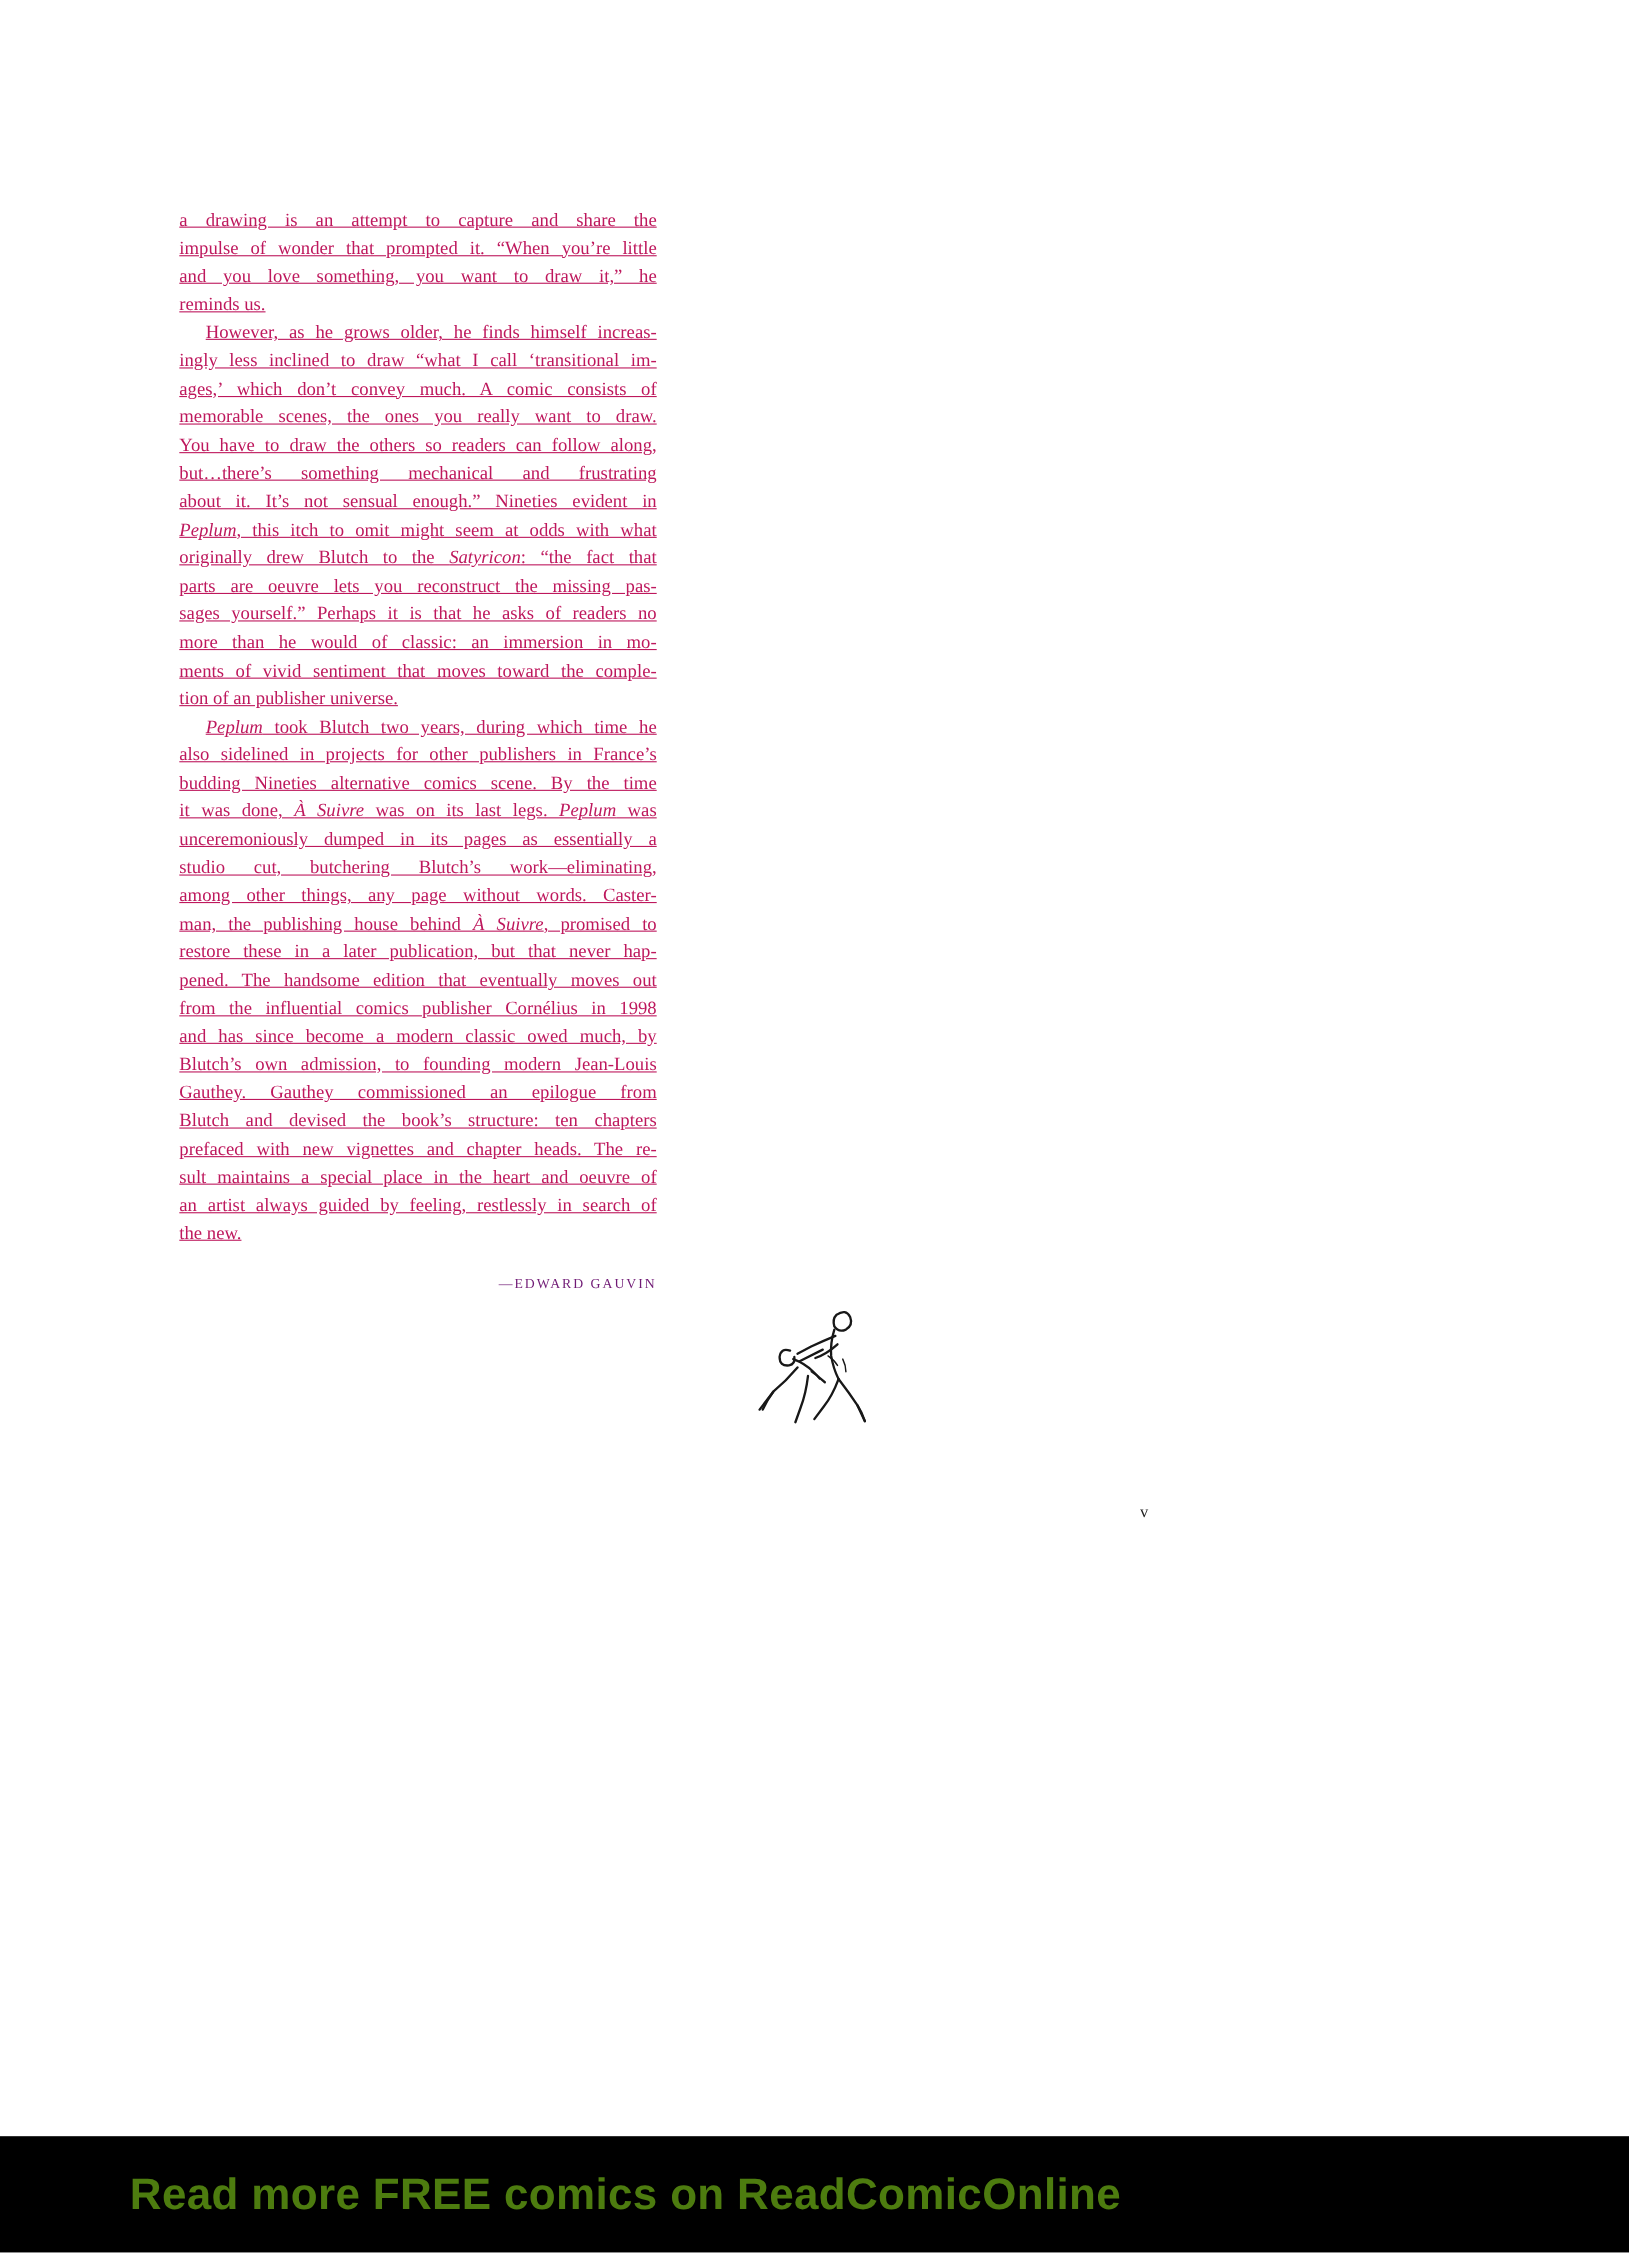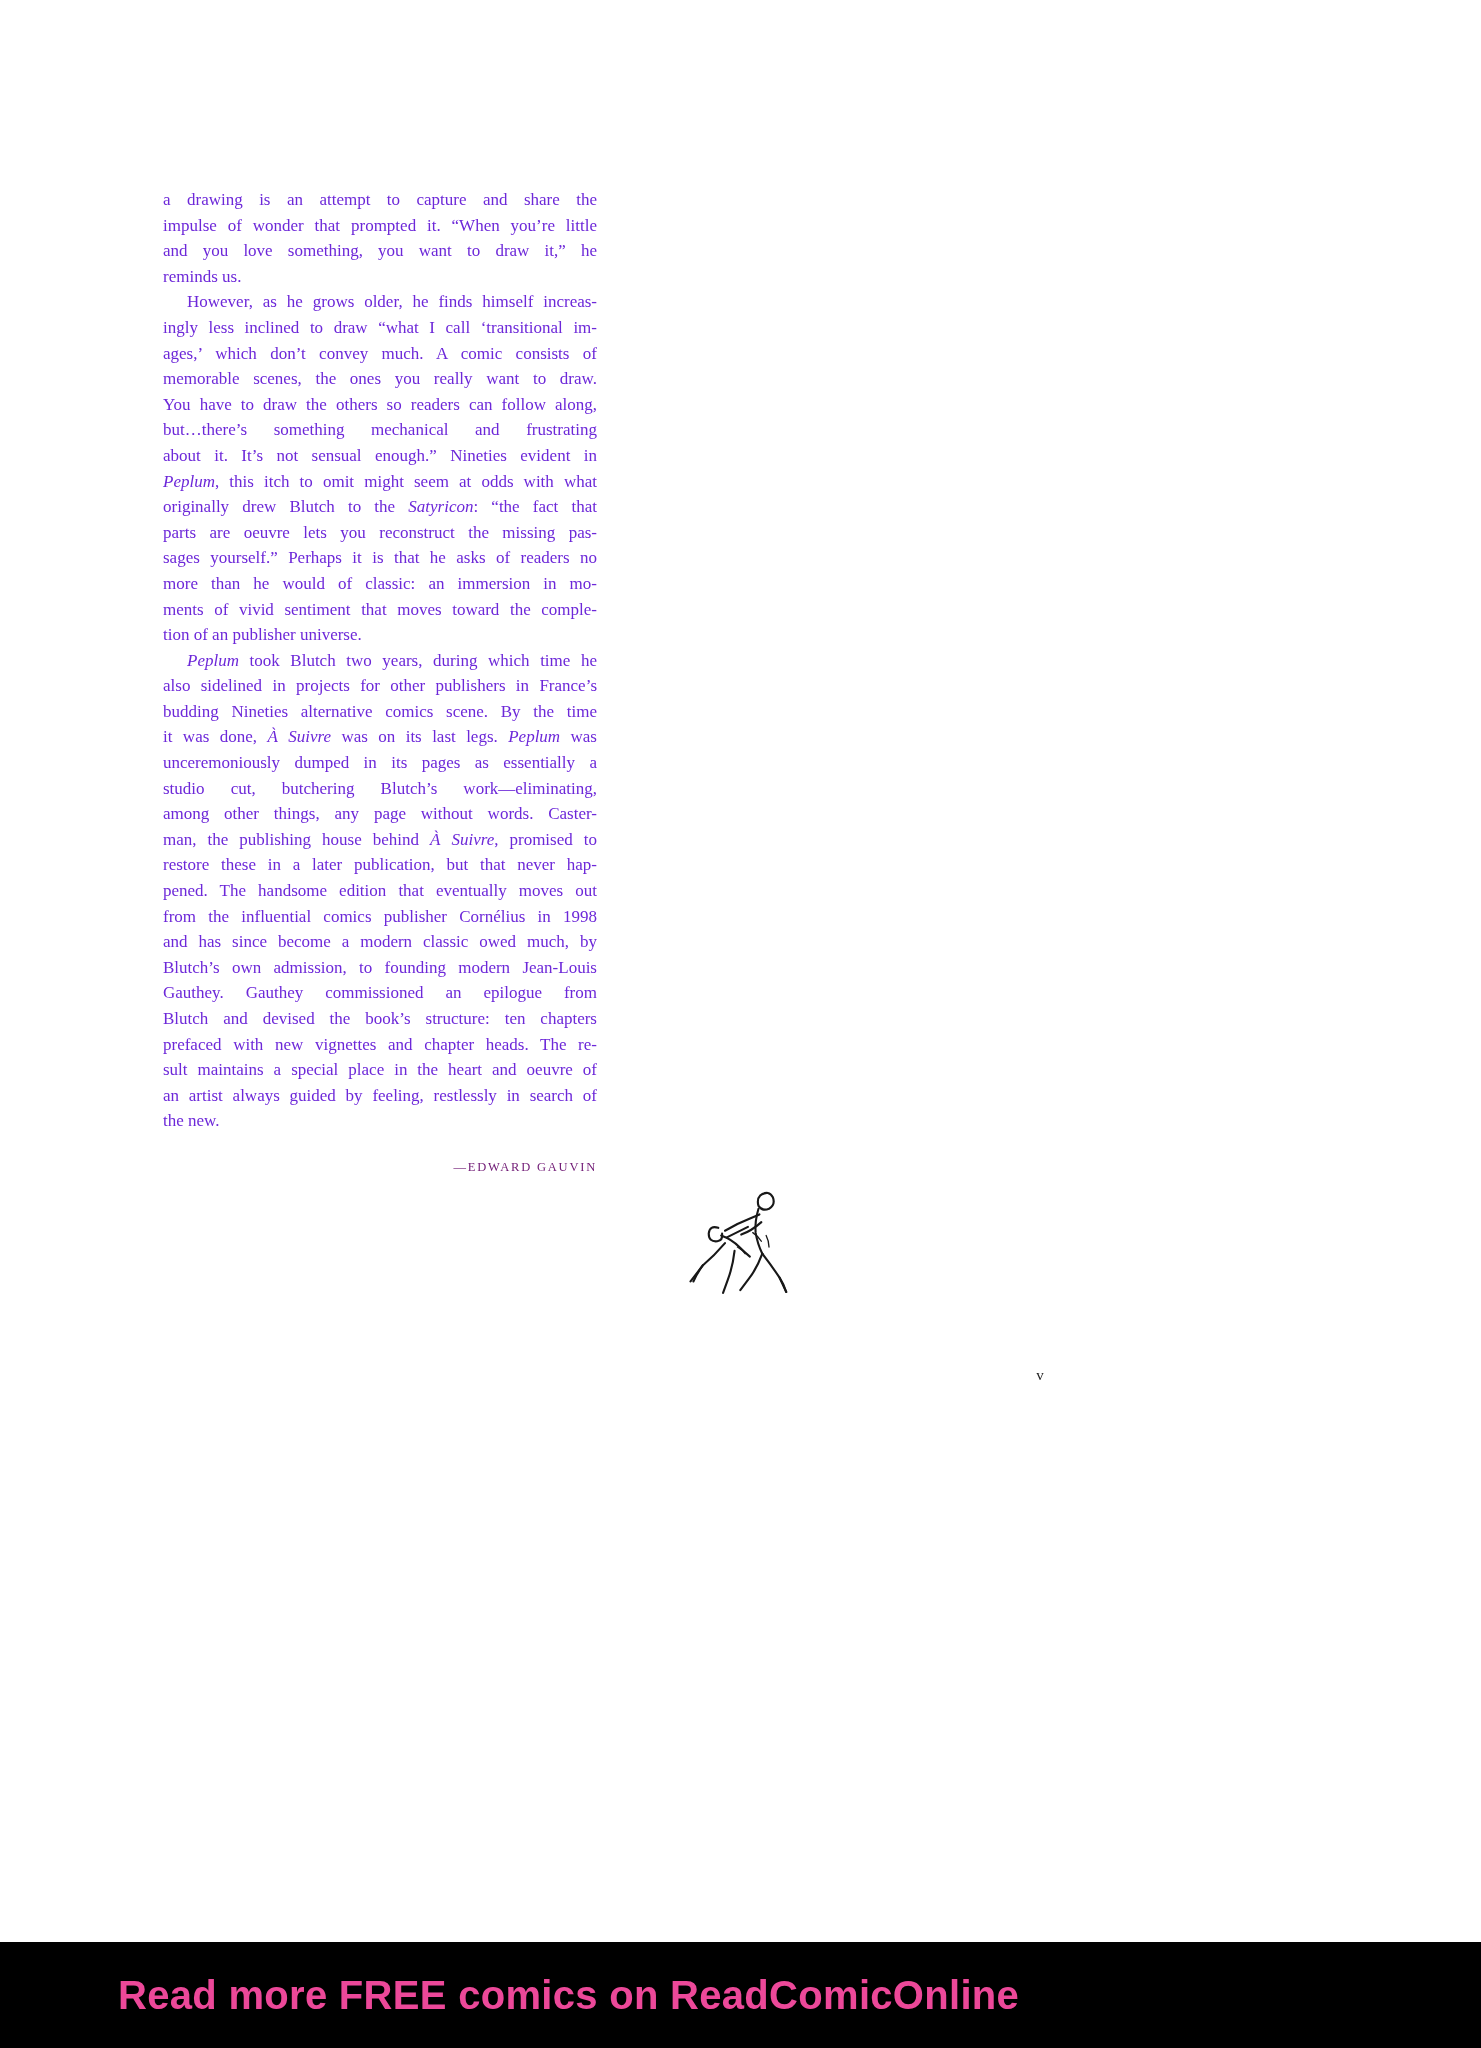--- a/index.html
+++ b/index.html
@@ -13,21 +13,22 @@
     font-family: "Liberation Serif", serif;
     color: #1d1d1d;
   }
   .text-column {
     position: absolute;
     left: 163px;
     top: 187px;
     width: 434px;
     font-size: 17px;
     line-height: 25.6px;
-    color: #6d28d9;
+    color: #be185d;
+    text-decoration: underline;
   }
   .para { margin: 0; }
   .line {
     text-align: justify;
     text-align-last: justify;
   }
   .line.last { text-align-last: left; }
   .line.indent { text-indent: 24px; }
   .attribution {
     position: absolute;
@@ -63,21 +64,21 @@
     height: 106px;
     background: #000000;
     display: flex;
     align-items: center;
     cursor: pointer;
   }
   .banner-text {
     font-family: "Liberation Sans", sans-serif;
     font-weight: 700;
     font-size: 40px;
-    color: #ec4899;
+    color: #4d7c0f;
     padding-left: 118px;
     letter-spacing: 0.3px;
     white-space: nowrap;
   }
 </style>
 </head>
 <body>
 
 <div class="screen">
 

